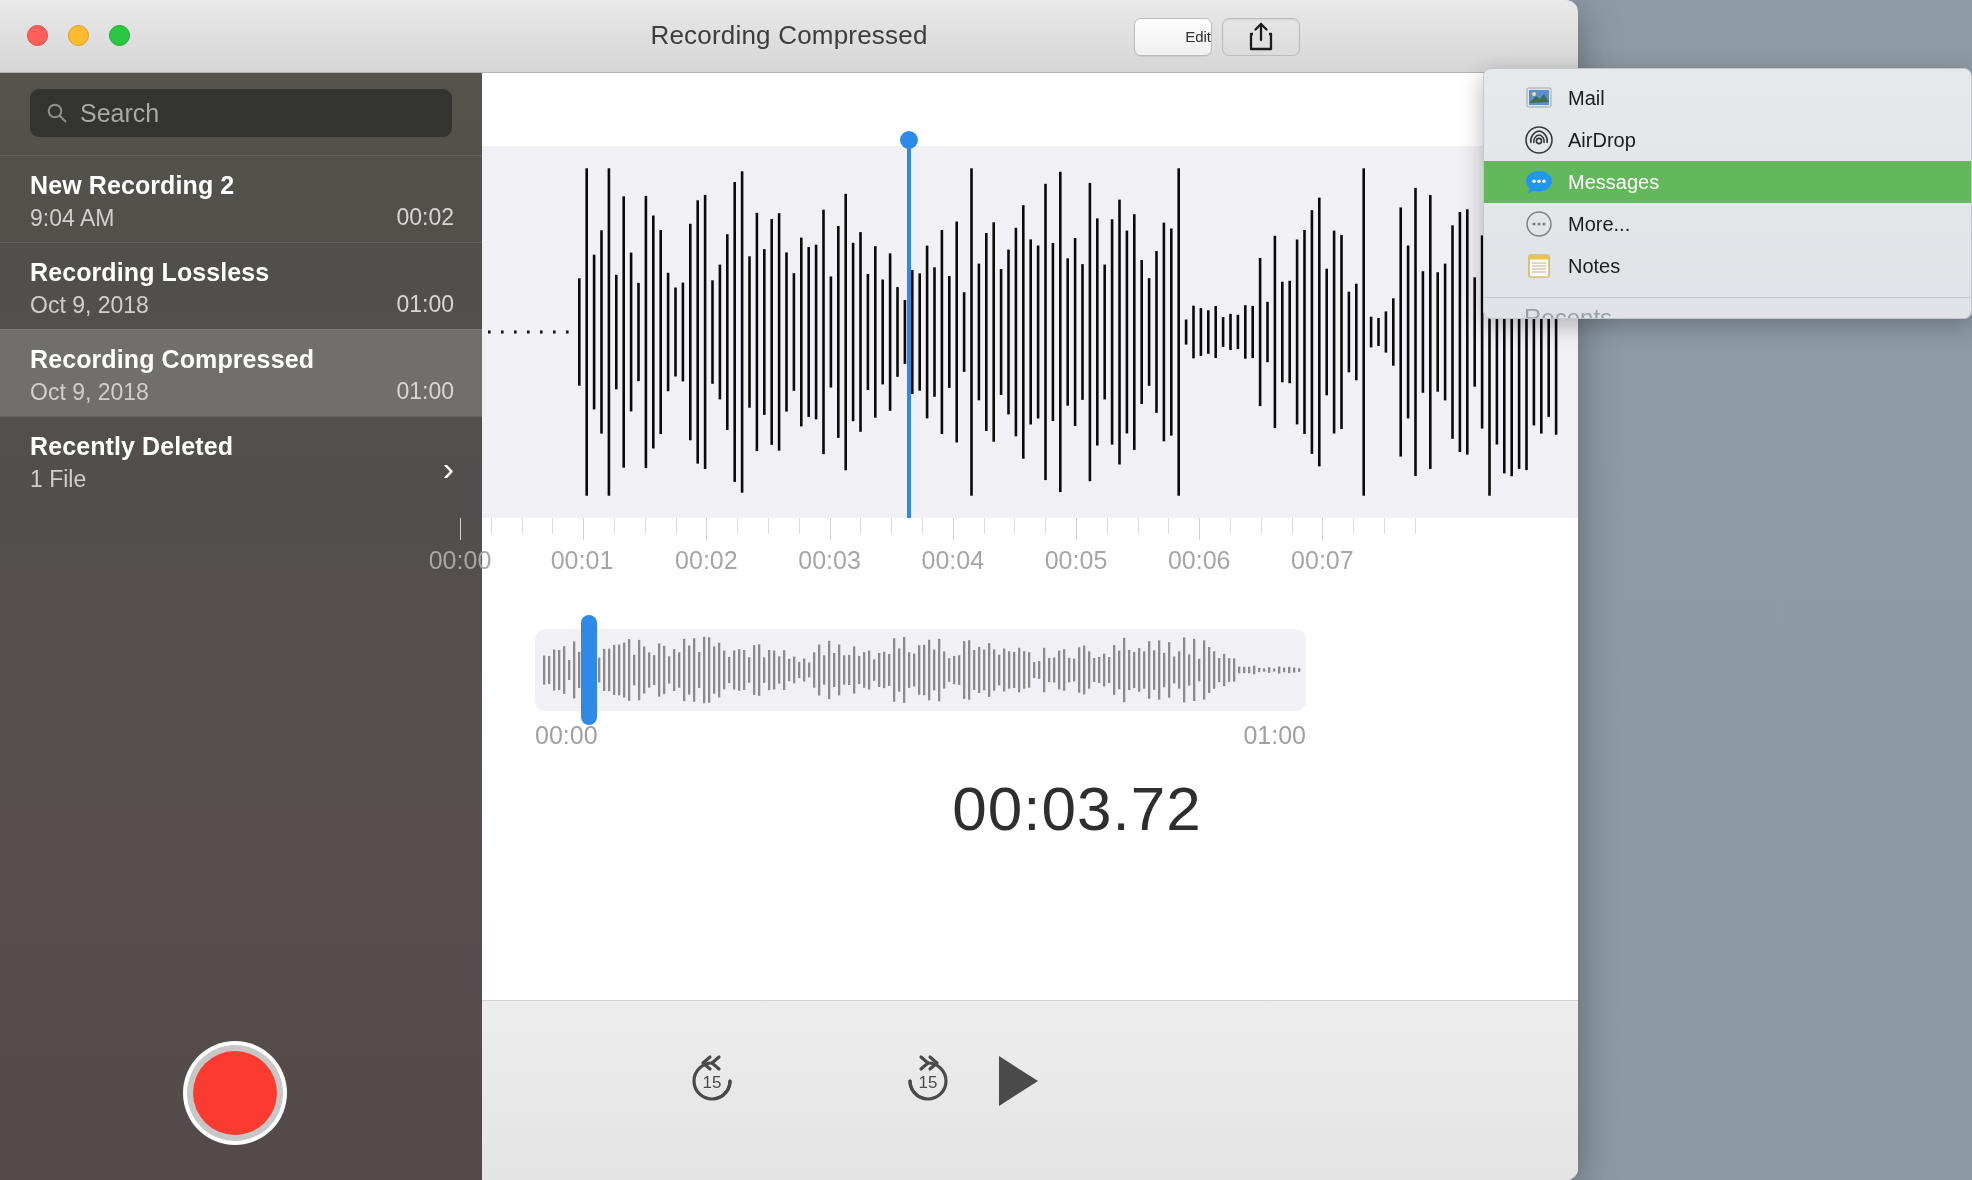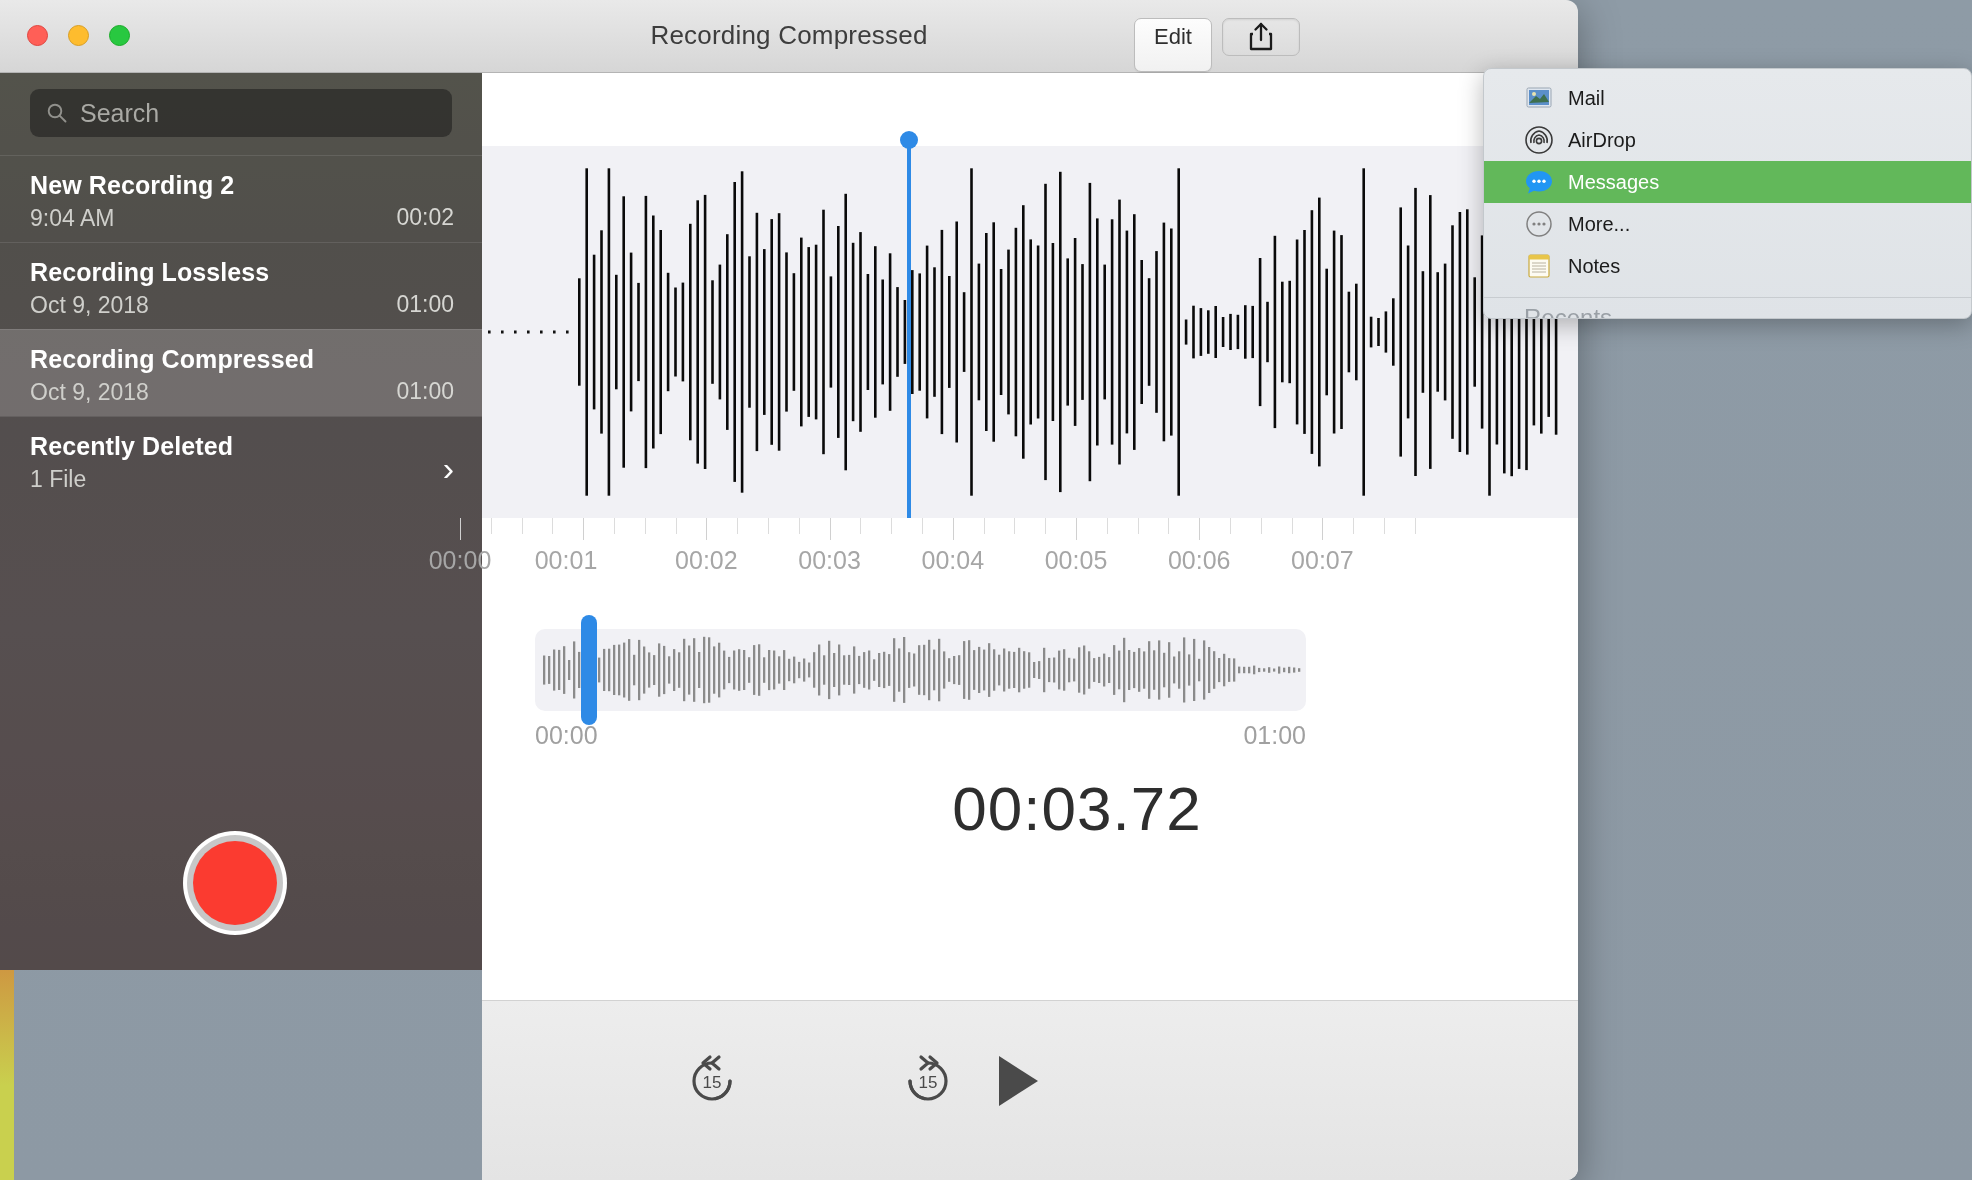--- a/index.html
+++ b/index.html
@@ -41,38 +41,38 @@
   .traffic { position:absolute; top:25px; width:21px; height:21px; border-radius:50%; }
   #tl-close  { left:27px;  background:#ff5f57; border:.5px solid #e0443e; }
   #tl-min    { left:68px;  background:#febc2e; border:.5px solid #d89e24; }
   #tl-max    { left:109px; background:#28c840; border:.5px solid #1aab29; }
   #window-title {
     position:absolute; left:0; top:20px; width:1578px; text-align:center;
     font-size:26px; color:#3d3d3d; font-weight:400;
     letter-spacing:.2px;
   }
   #edit-button {
-    position:absolute; right:366px; top:18px; width:78px; height:54px;
+    position:absolute; right:366px; top:18px; width:78px; height:38px;
     background:linear-gradient(180deg,#fdfdfd,#f1f1f1);
     border:1px solid #bcbcbc; border-radius:7px;
-    font-size:22px; color:#2f2f2f; line-height:36px; text-align:center;
+    font-size:15px; color:#2f2f2f; line-height:36px; text-align:right;
     box-shadow:0 1px 1px rgba(0,0,0,.07);
     cursor:default;
   }
   #share-button {
     position:absolute; right:278px; top:18px; width:78px; height:38px;
     background:linear-gradient(180deg,#e6e6e6,#dcdcdc);
     border:1px solid #bcbcbc; border-radius:7px;
     box-shadow:inset 0 1px 2px rgba(0,0,0,.09);
     display:flex; align-items:center; justify-content:center;
   }
 
   
   #sidebar {
-    position:absolute; left:0; top:73px; width:482px; height:897px;
+    position:absolute; left:0; top:73px; width:482px; height:1107px;
     background:linear-gradient(180deg,#59594f 0%,#575450 18%,#5a5253 40%,#5e5356 62%,#5d5052 82%,#594c4e 100%);
   }
   #sidebar-tint { position:absolute; inset:0; background:rgba(70,70,66,.30); }
   #search-wrap {
     position:absolute; left:30px; top:16px; width:422px; height:48px;
     background:rgba(28,28,28,.55); border-radius:9px;
     display:flex; align-items:center; padding:0 16px;
   }
   #search-icon { width:22px; height:22px; flex:none; margin-right:12px; opacity:.75; }
   #search-input {
@@ -405,21 +405,21 @@
       <div class="playhead-knob" style="bottom:-9px"></div>
     </div>
 
     <div id="ruler">
         <div class="tick major" style="left:-22px"></div>
         <div class="tick-label" style="left:-22px">00:00</div>
         <div class="tick" style="left:8.8px"></div>
         <div class="tick" style="left:39.6px"></div>
         <div class="tick" style="left:70.4px"></div>
         <div class="tick major" style="left:101.2px"></div>
-        <div class="tick-label" style="left:84px">00:01</div>
+        <div class="tick-label" style="left:100px">00:01</div>
         <div class="tick" style="left:132px"></div>
         <div class="tick" style="left:162.8px"></div>
         <div class="tick" style="left:193.60000000000002px"></div>
         <div class="tick major" style="left:224.4px"></div>
         <div class="tick-label" style="left:224.4px">00:02</div>
         <div class="tick" style="left:255.20000000000002px"></div>
         <div class="tick" style="left:286px"></div>
         <div class="tick" style="left:316.8px"></div>
         <div class="tick major" style="left:347.6px"></div>
         <div class="tick-label" style="left:347.6px">00:03</div>

